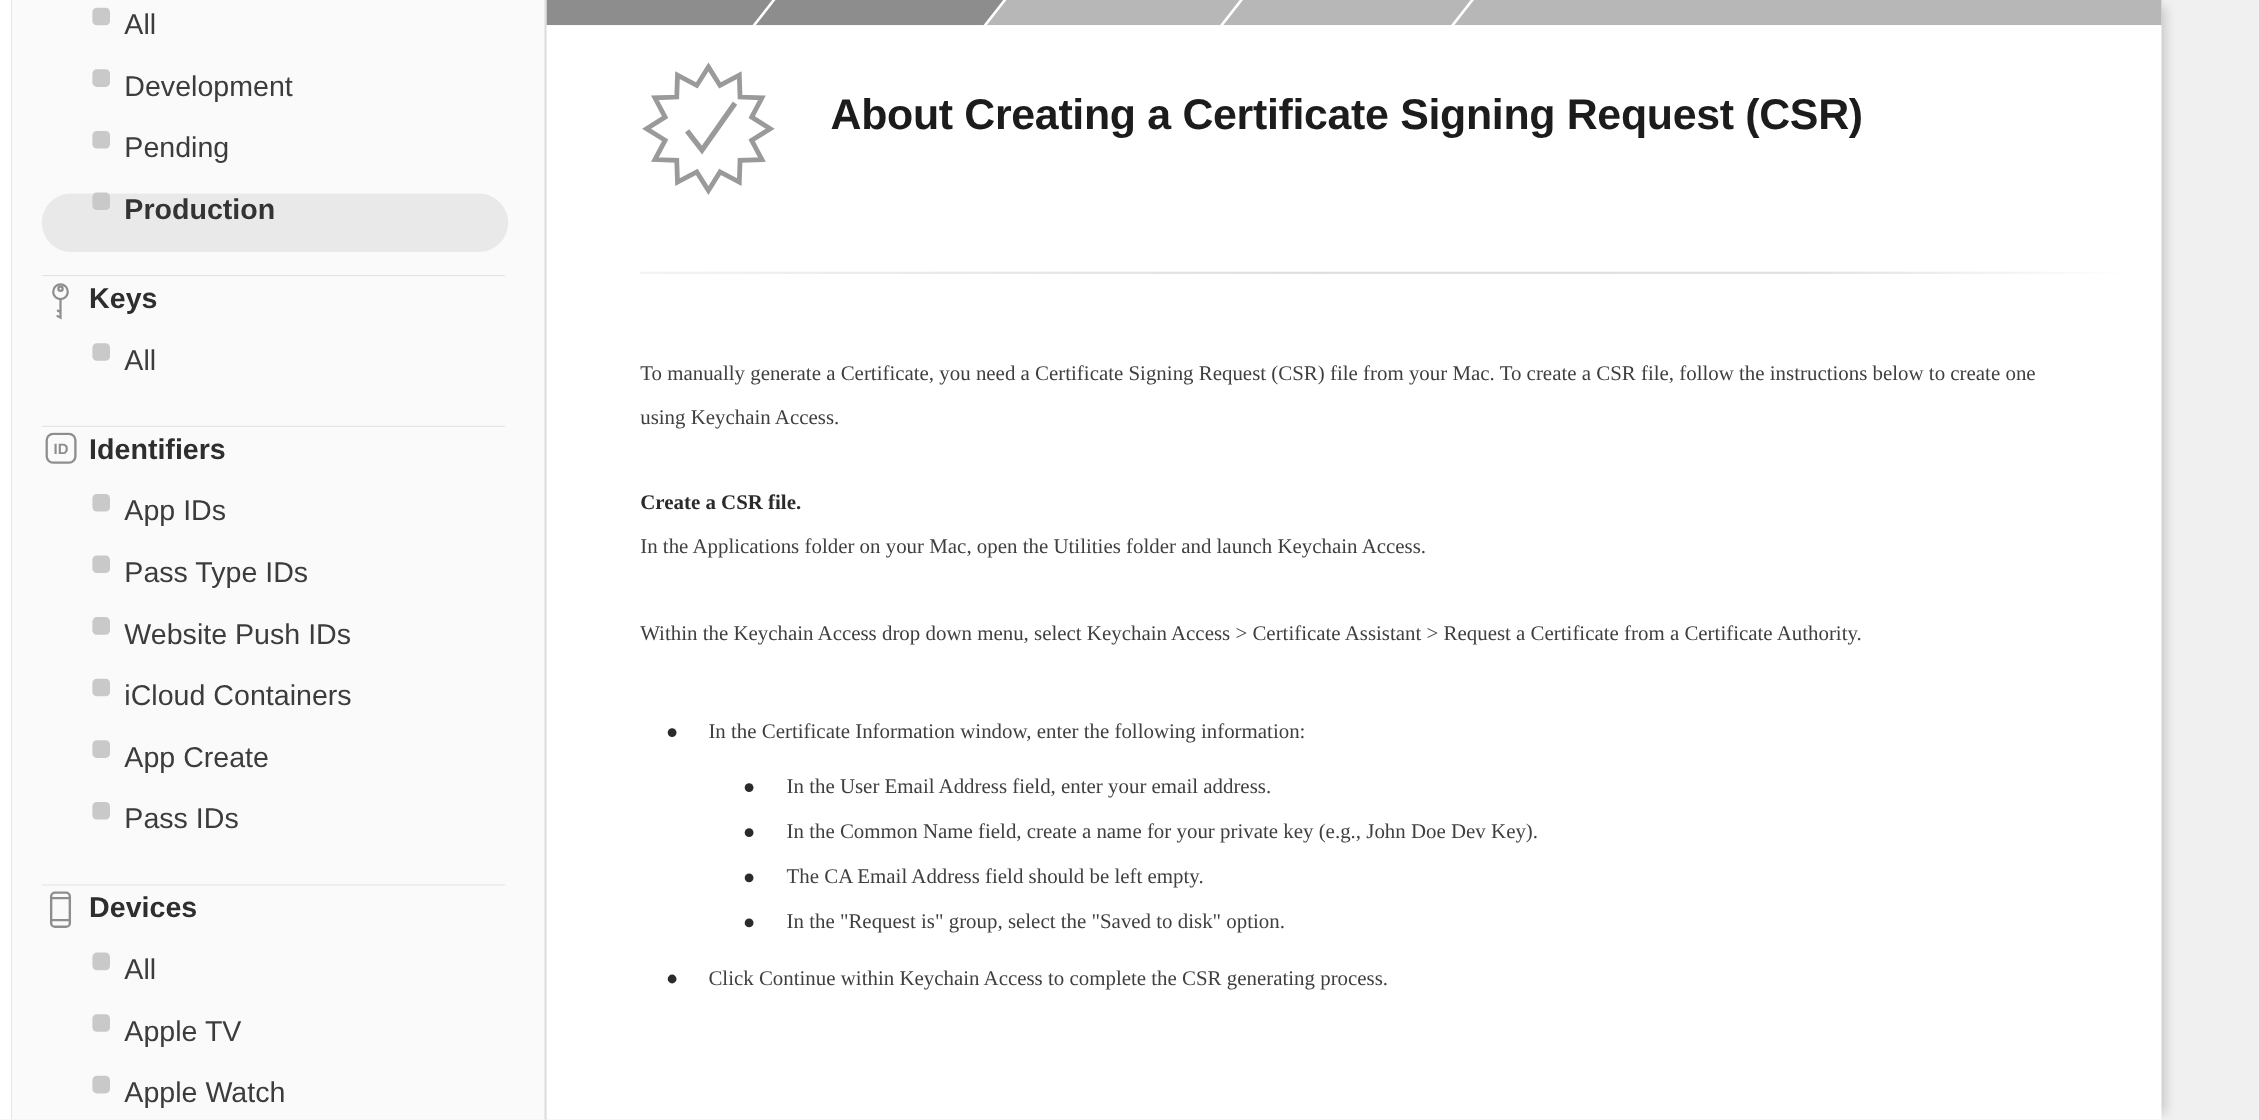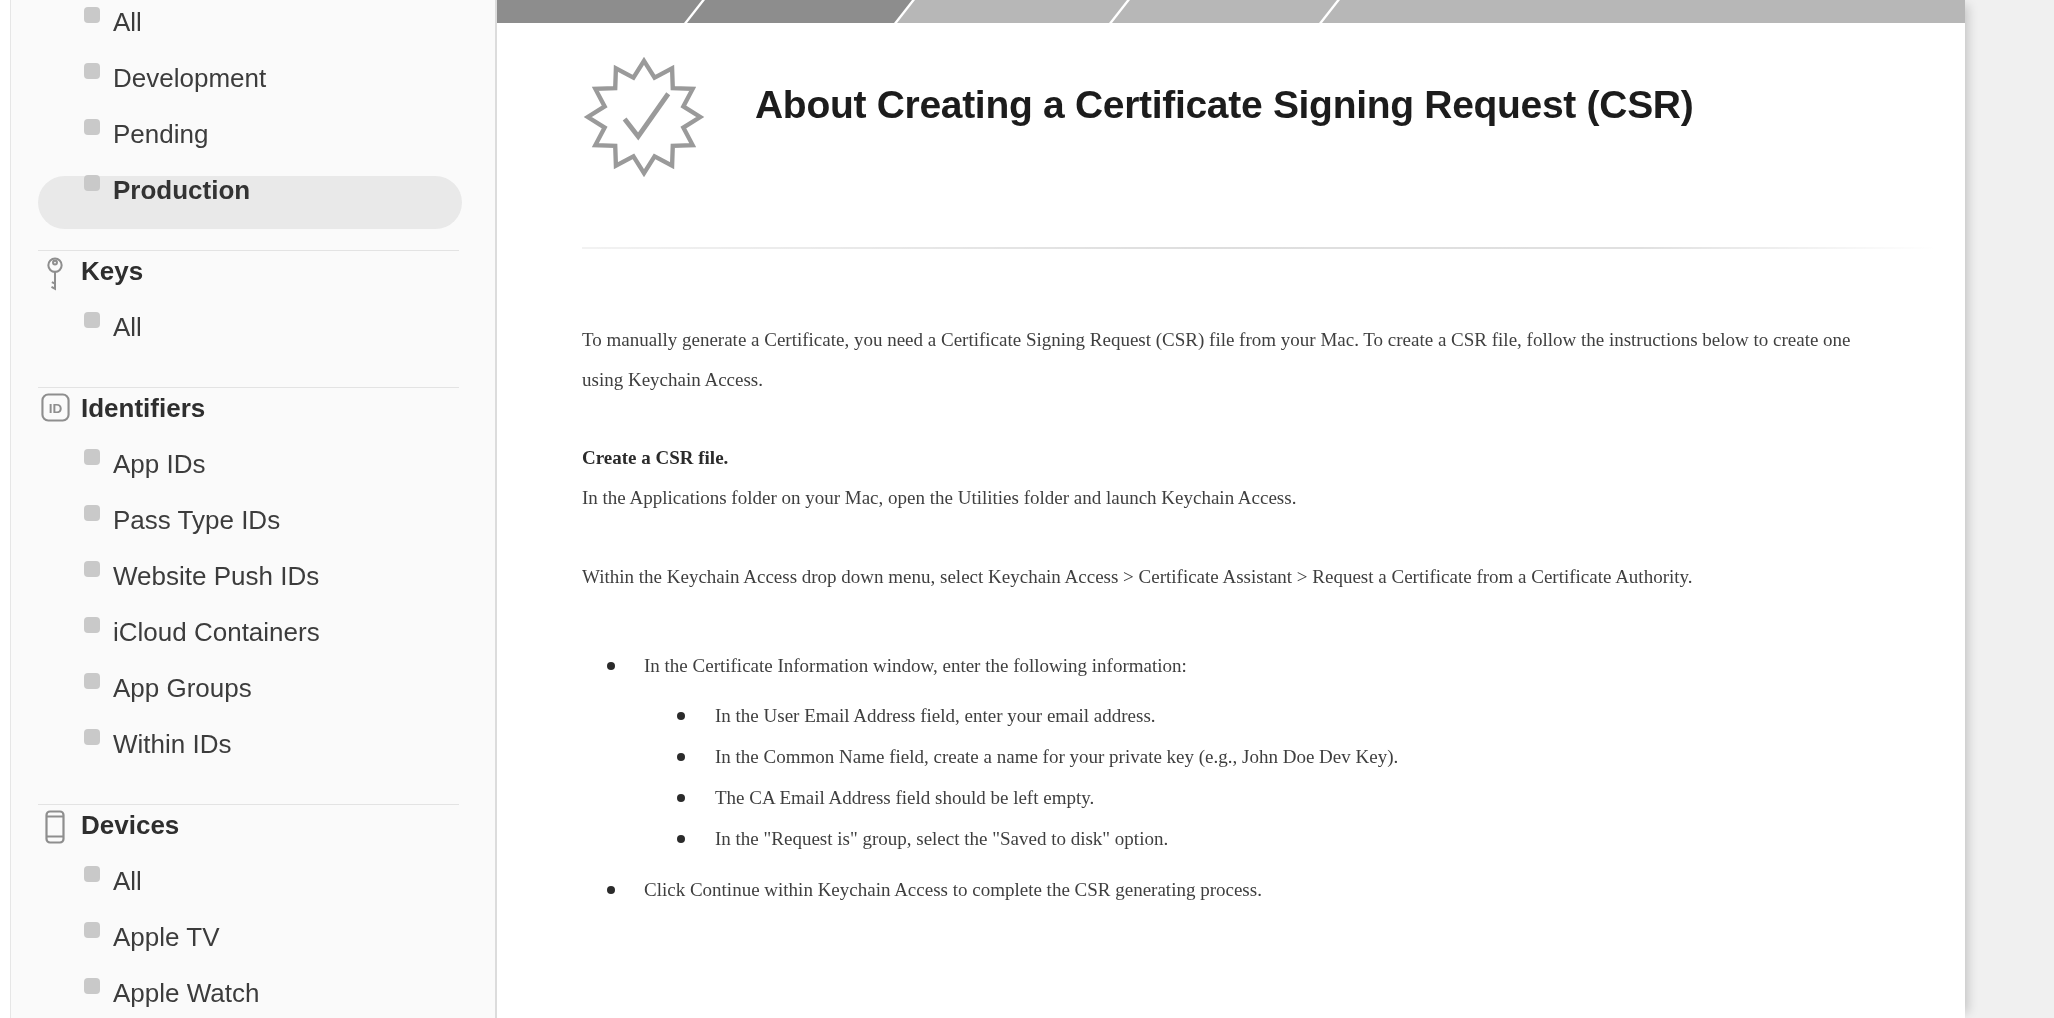--- a/index.html
+++ b/index.html
@@ -134,25 +134,25 @@
       <div class="row sub">
         <span class="bullet"></span>
         <span class="lbl">Website Push IDs</span>
       </div>
       <div class="row sub">
         <span class="bullet"></span>
         <span class="lbl">iCloud Containers</span>
       </div>
       <div class="row sub">
         <span class="bullet"></span>
-        <span class="lbl">App Groups</span>
-      </div>
-      <div class="row sub">
-        <span class="bullet"></span>
-        <span class="lbl">Within IDs</span>
+        <span class="lbl">App Create</span>
+      </div>
+      <div class="row sub">
+        <span class="bullet"></span>
+        <span class="lbl">Pass IDs</span>
       </div>
 
       <div class="nav-divider"></div>
 
       <div class="row hdr">
         <span class="ic">
           <svg width="20" height="34" viewBox="0 0 20 34">
             <rect class="icstroke" x="1.5" y="1.5" width="17" height="31" rx="3.5"></rect>
             <path class="icstroke" d="M1.5 6.5 H18.5 M1.5 26.5 H18.5"></path>
           </svg>

